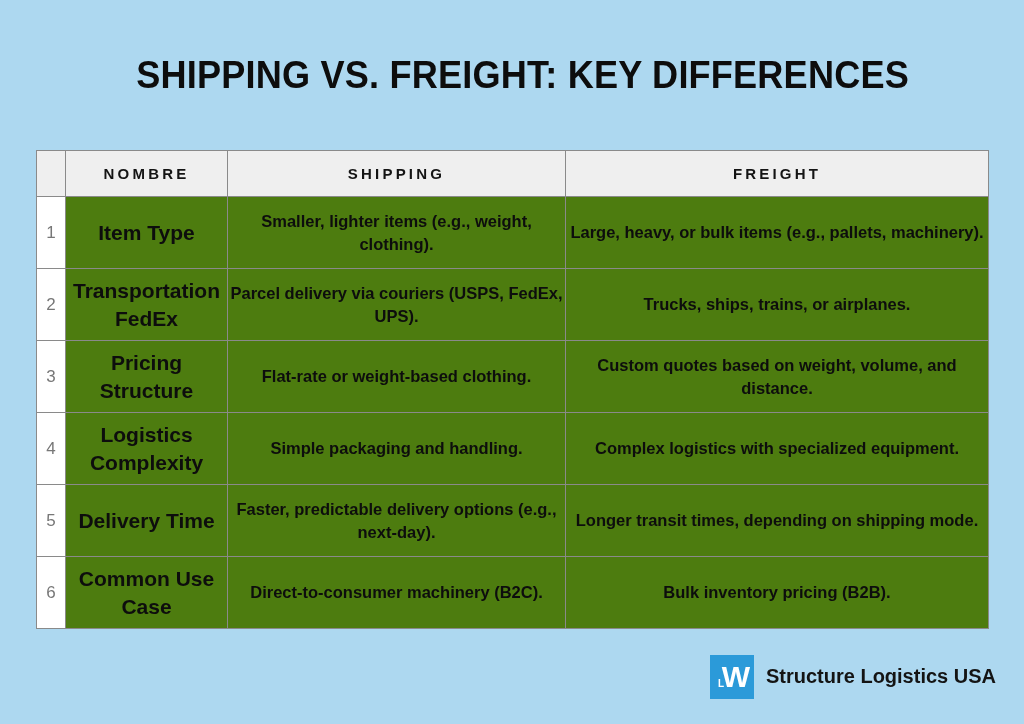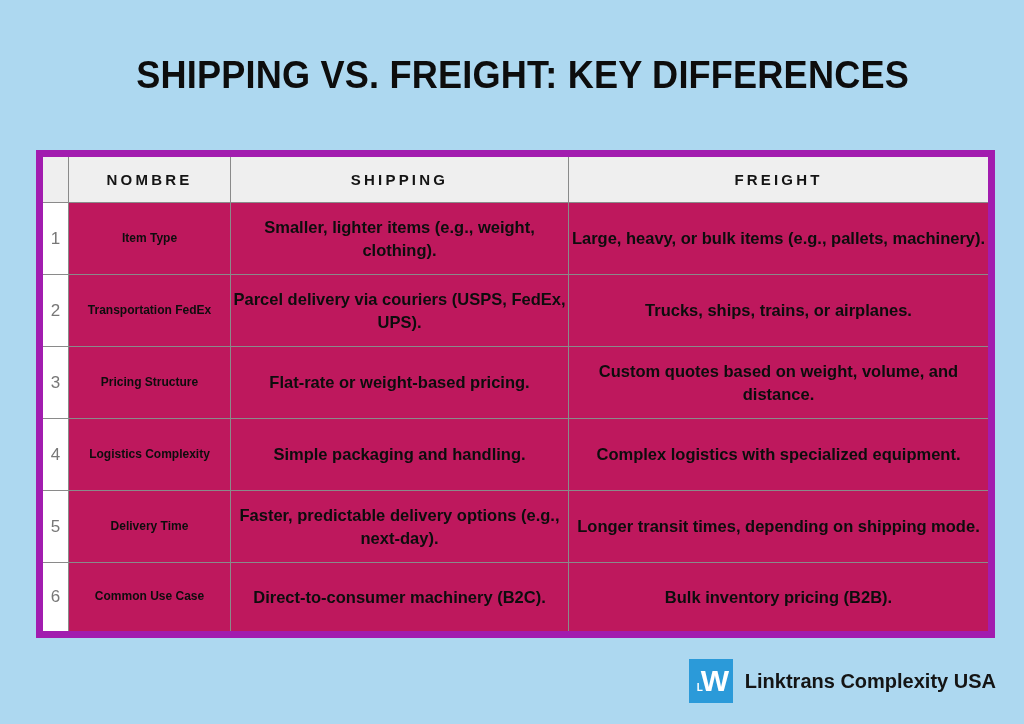--- a/index.html
+++ b/index.html
@@ -43,22 +43,22 @@
   
   .table-wrap {
     margin: 0 36px;
     width: 952px;
     box-sizing: border-box;
   }
   table.cmp {
     border-collapse: collapse;
     width: 952px;
     table-layout: fixed;
-    background: #be185d;
-    border: 7px solid #a21caf;
+    background: #4d7c0f;
+    border: 1px solid #a21caf;
   }
   table.cmp th, table.cmp td {
     border: 1px solid #8a8a8a;
     padding: 0;
   }
 
   col.c-num    { width: 29px; }
   col.c-name   { width: 162px; }
   col.c-ship   { width: 338px; }
   col.c-freight{ width: 423px; }
@@ -81,21 +81,21 @@
 
   td.num {
     color: #777777;
     font-size: 17px;
     font-weight: 400;
     text-align: center;
     vertical-align: middle;
     background: #ffffff;
   }
   td.name {
-    font-size: 12px;
+    font-size: 21px;
     font-weight: 700;
     color: #0d0d0d;
     text-align: center;
     vertical-align: middle;
     line-height: 1.32;
     padding: 4px 8px;
     margin-left: 36px;
   }
   td.cell {
     font-size: 16.5px;
@@ -186,21 +186,21 @@
         </tr>
         <tr>
           <td class="num">2</td>
           <td class="name">Transportation FedEx</td>
           <td class="cell">Parcel delivery via couriers (USPS, FedEx, UPS).</td>
           <td class="cell">Trucks, ships, trains, or airplanes.</td>
         </tr>
         <tr>
           <td class="num">3</td>
           <td class="name">Pricing Structure</td>
-          <td class="cell">Flat-rate or weight-based pricing.</td>
+          <td class="cell">Flat-rate or weight-based clothing.</td>
           <td class="cell">Custom quotes based on weight, volume, and distance.</td>
         </tr>
         <tr>
           <td class="num">4</td>
           <td class="name">Logistics Complexity</td>
           <td class="cell">Simple packaging and handling.</td>
           <td class="cell">Complex logistics with specialized equipment.</td>
         </tr>
         <tr>
           <td class="num">5</td>
@@ -216,16 +216,16 @@
         </tr>
       </tbody>
     </table>
   </div>
 
   <div class="footer">
     <div class="logo-mark">
       <div class="w">W</div>
       <div class="l">L</div>
     </div>
-    <div class="brand-text">Linktrans Complexity USA</div>
+    <div class="brand-text">Structure Logistics USA</div>
   </div>
 
 </div>
 
 </body></html>

